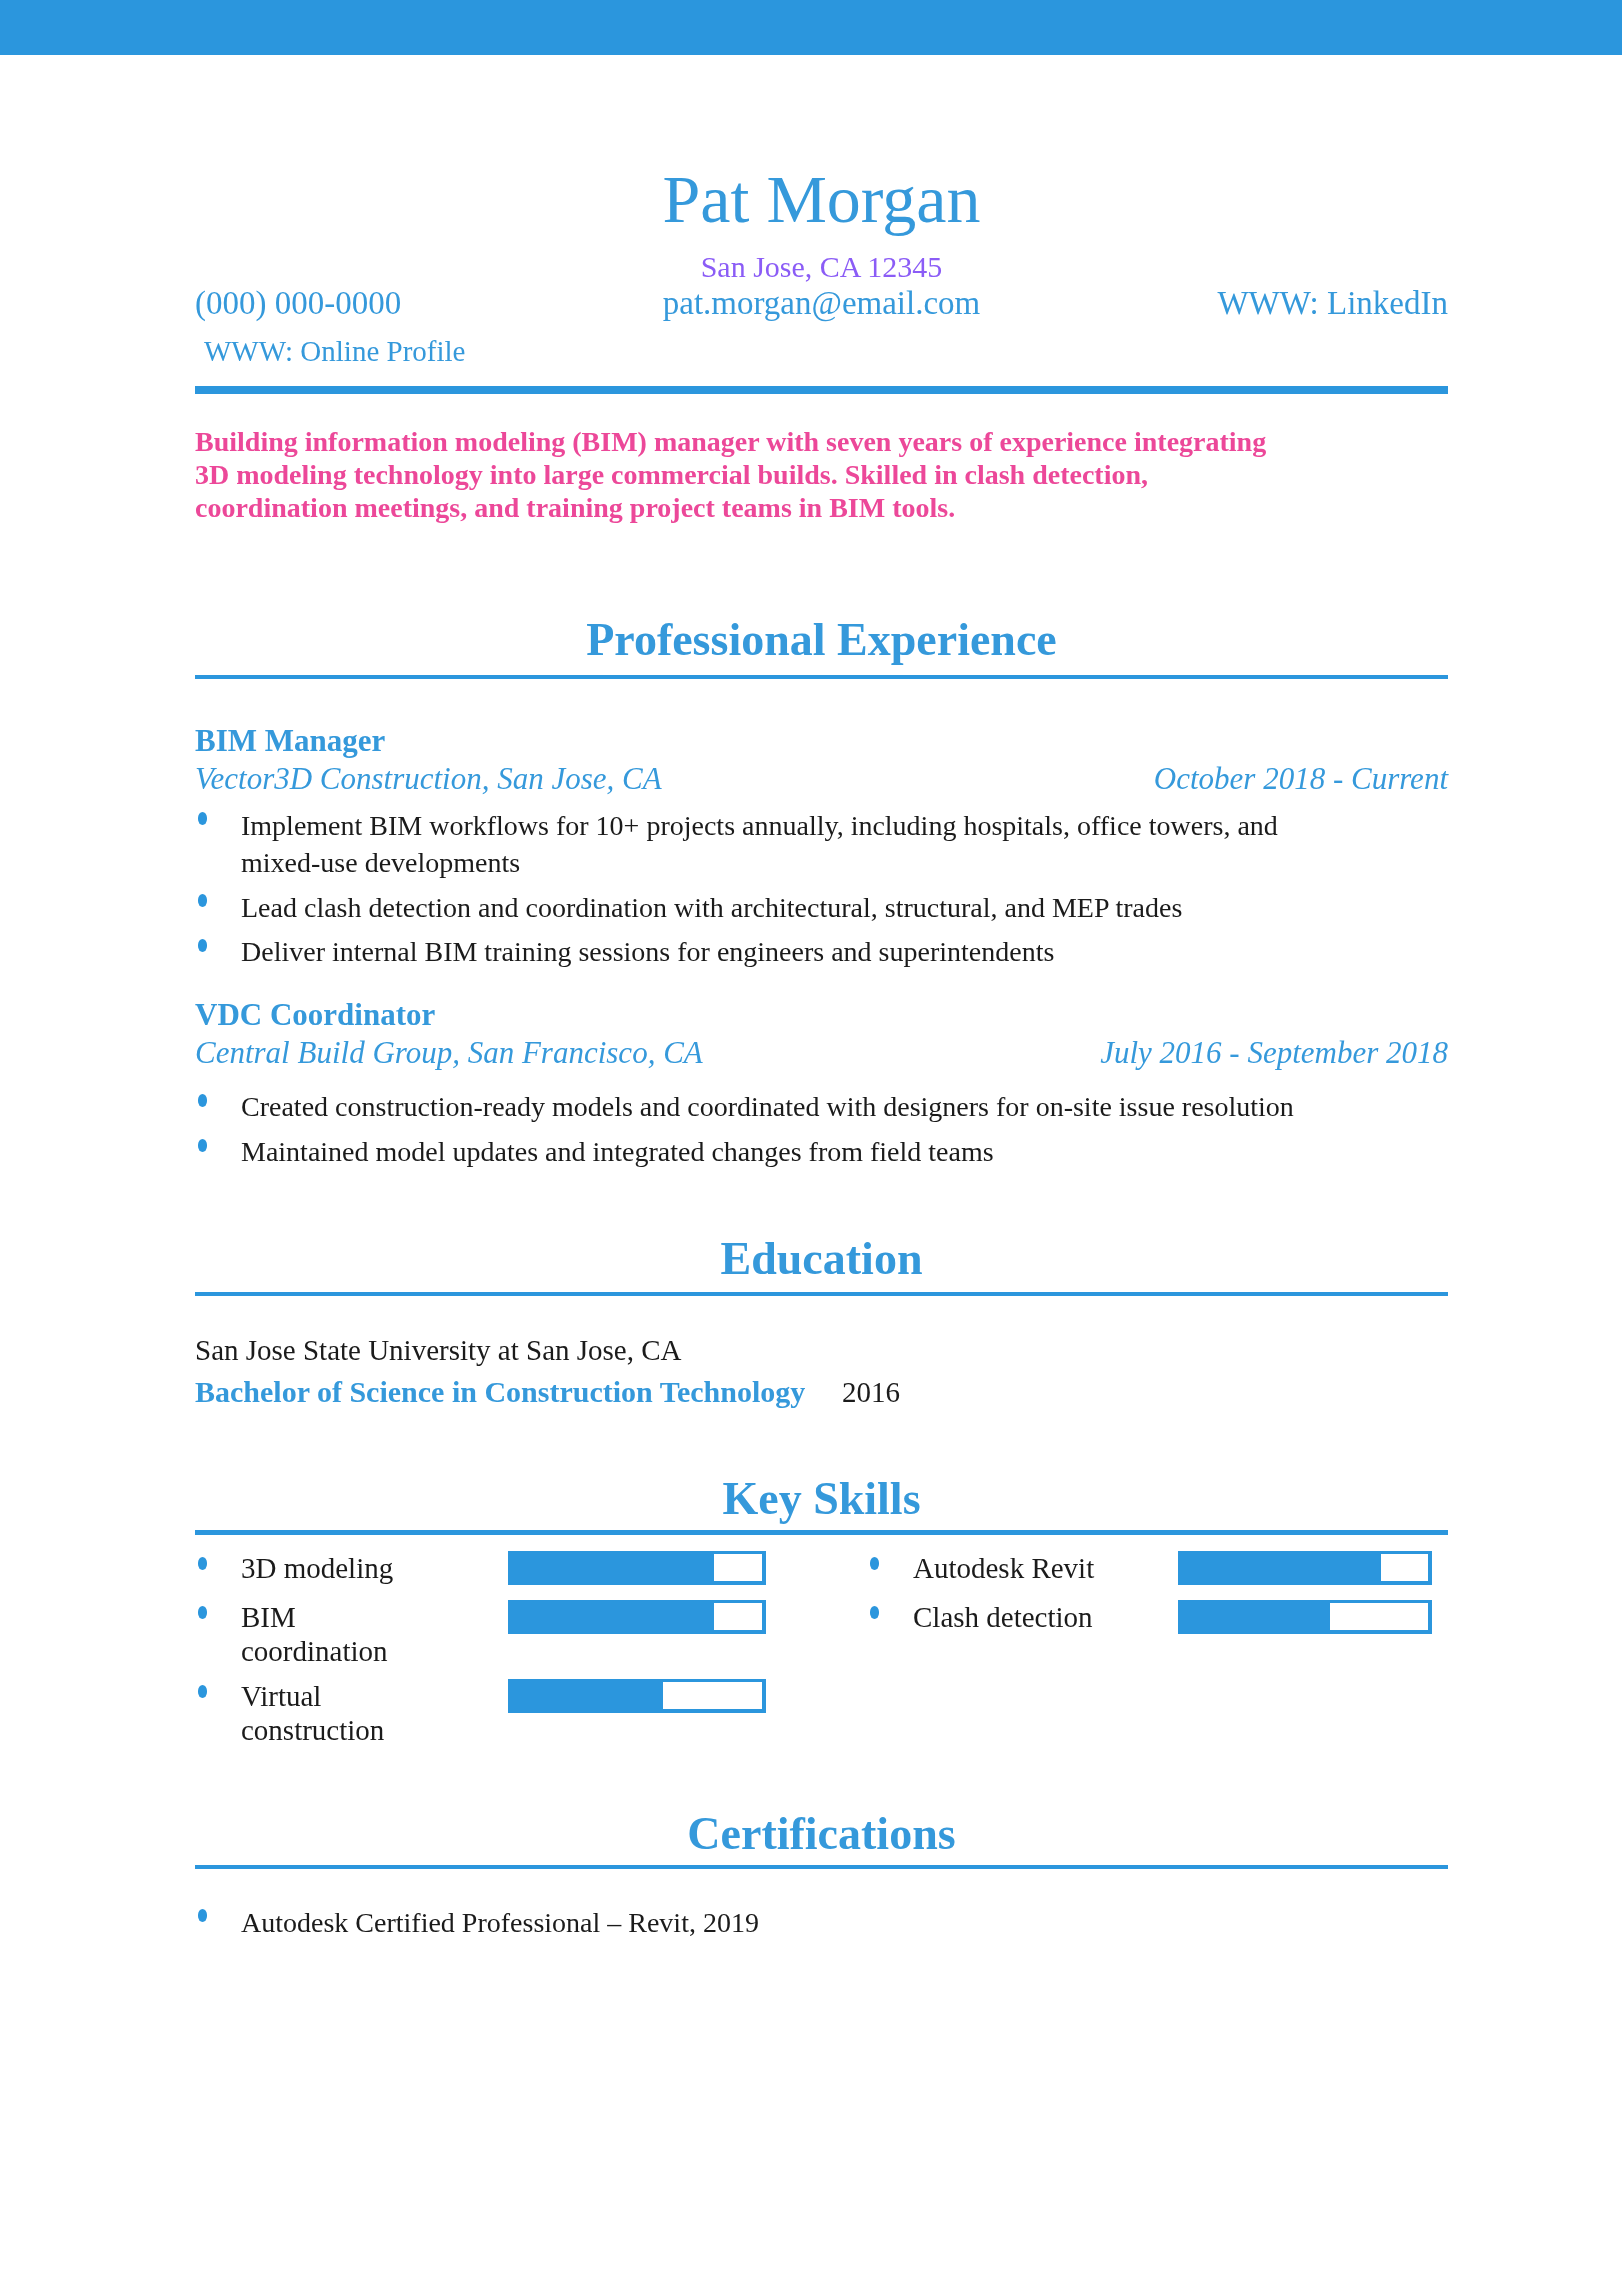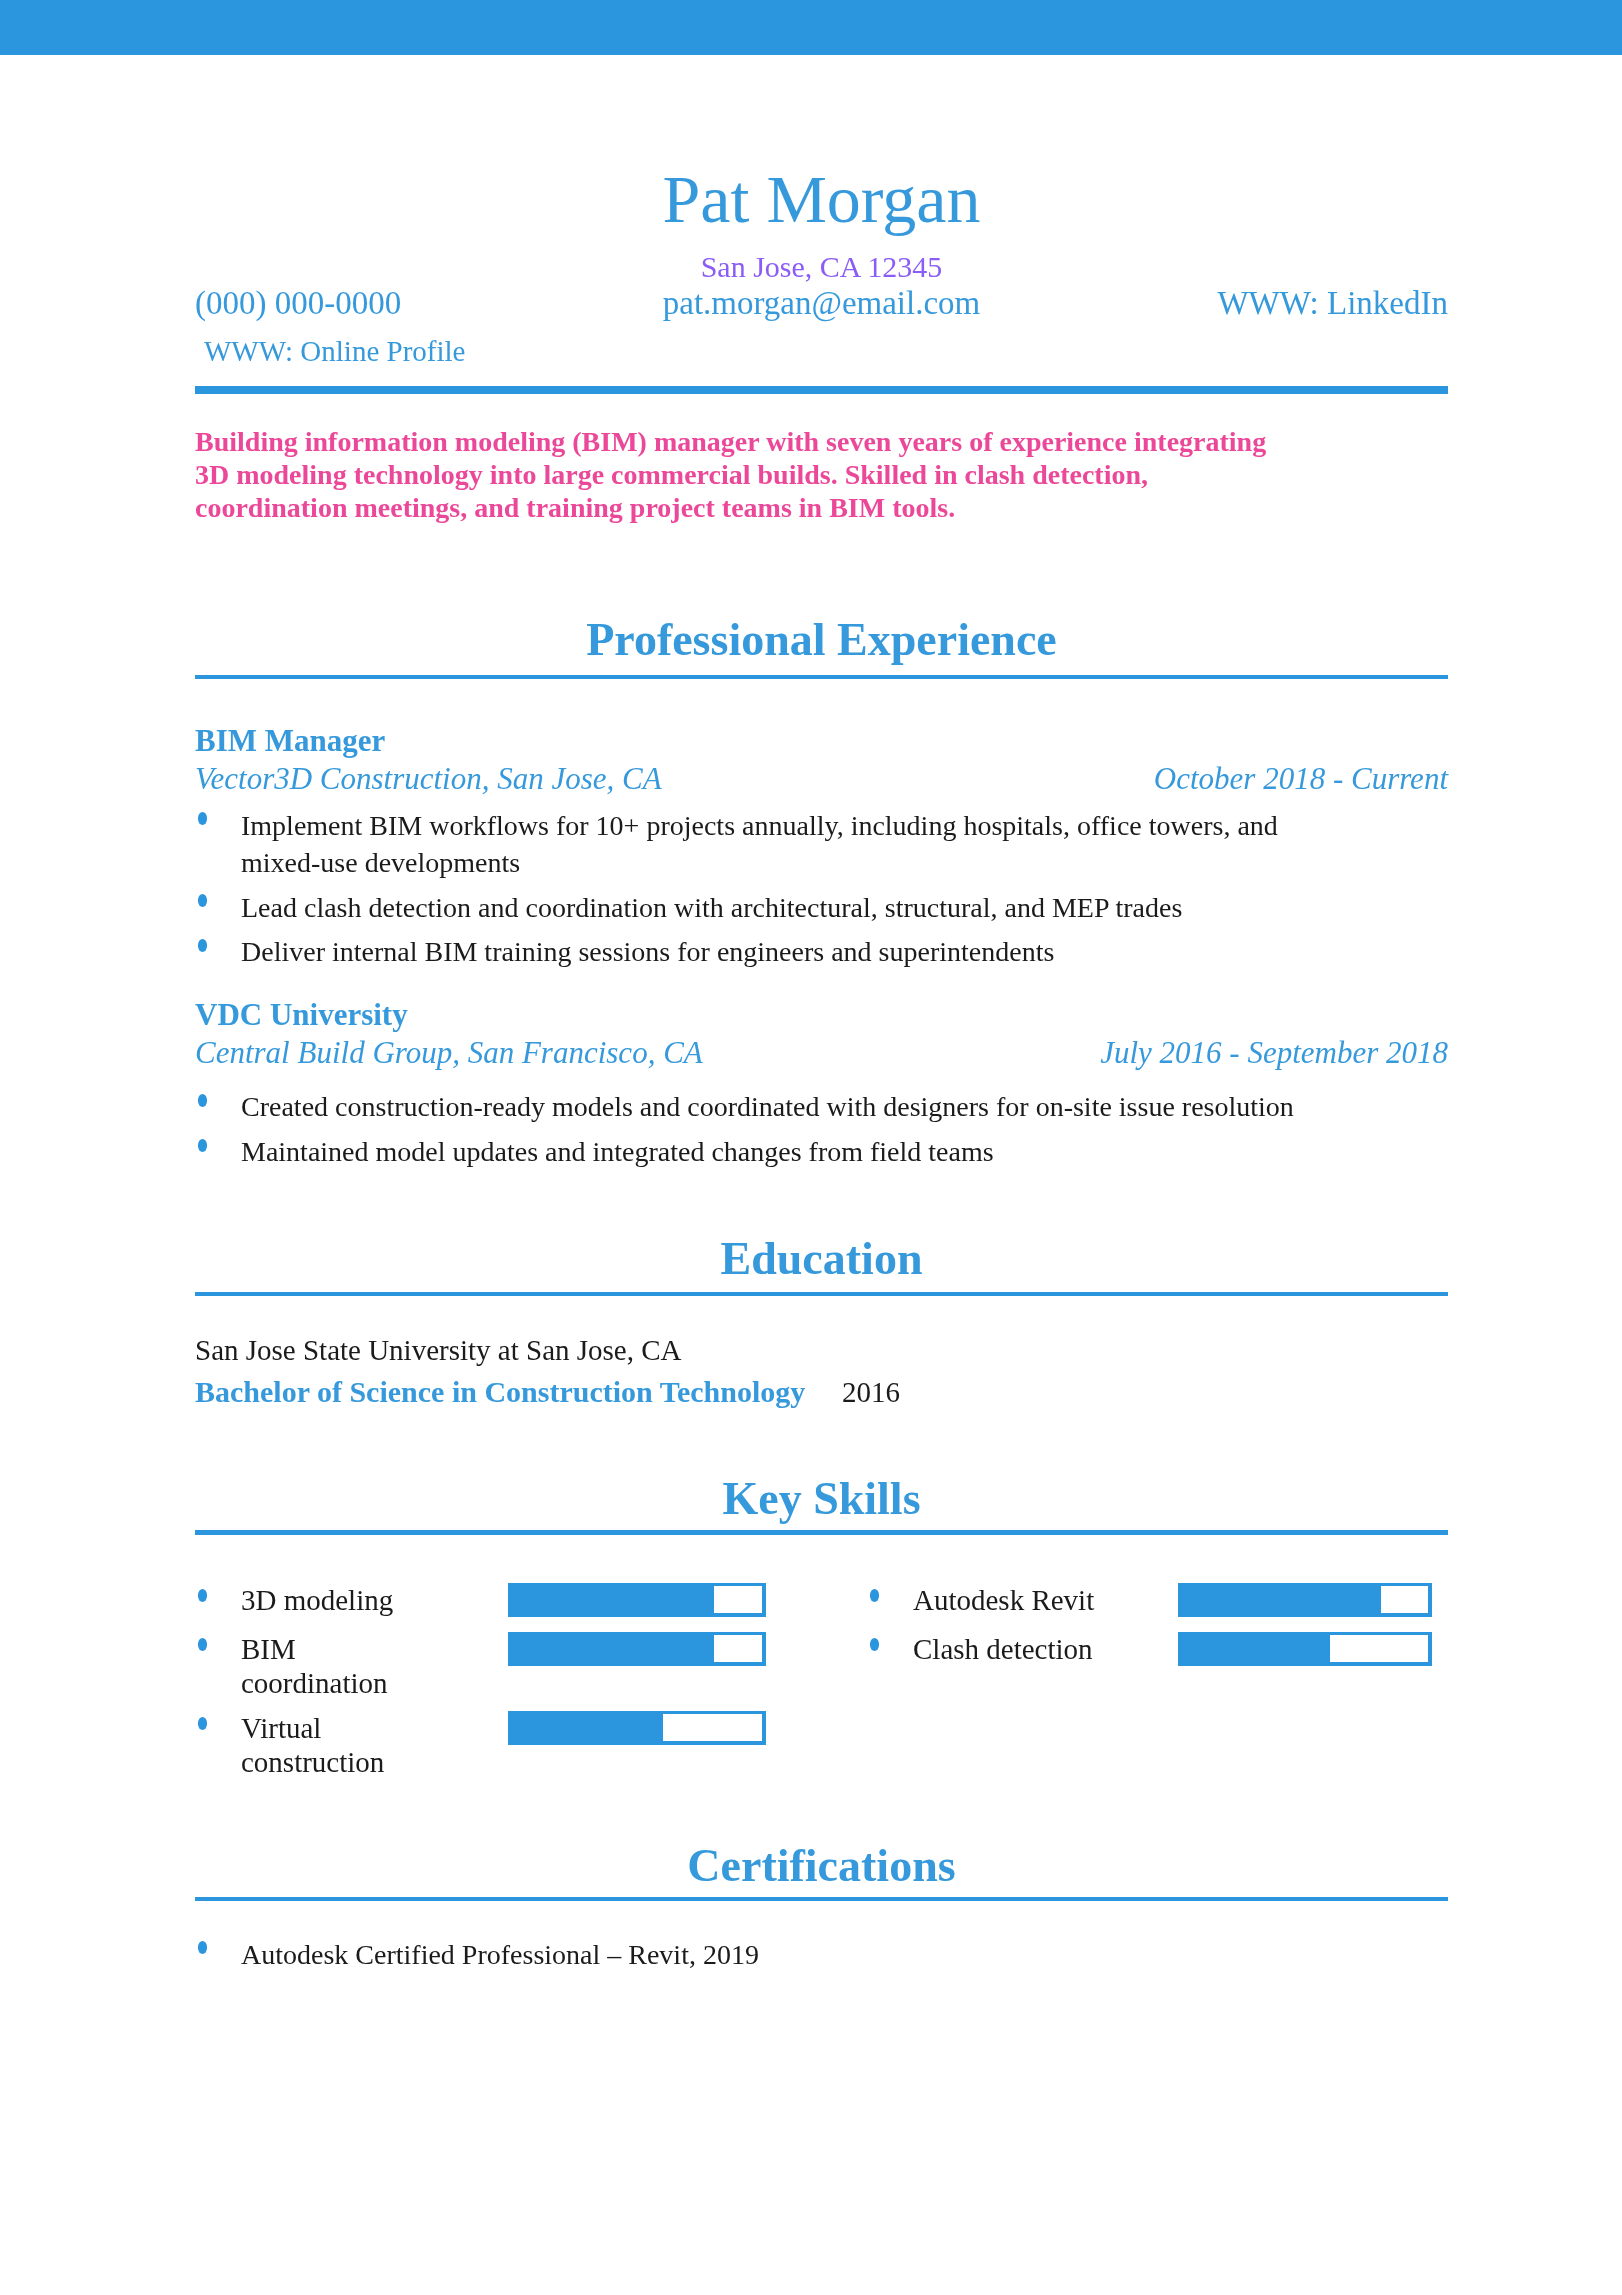--- a/index.html
+++ b/index.html
@@ -41,21 +41,21 @@
 
   .bullet-item{position:relative;padding-left:46px;font-size:28px;line-height:37px;color:#1b1b1b;margin-bottom:7.9px;}
   .dot{display:block;width:9.8px;height:13px;border-radius:50%;background:#2b96dd;}
   .bullet-item .dot{position:absolute;left:2.6px;top:5.2px;}
 
   .edu-school{margin-top:37px;font-size:29px;line-height:35px;color:#1b1b1b;}
   .edu-degree-row{margin-top:5.2px;font-size:29px;line-height:37px;}
   .edu-degree{color:#3599db;font-weight:bold;font-size:30px;}
   .edu-year{color:#1b1b1b;margin-left:29.4px;}
 
-  .skills-wrap{position:relative;margin-top:48px;height:203px;}
+  .skills-wrap{position:relative;margin-top:16px;height:203px;}
   .skill-row{position:absolute;height:72px;}
   .skills-left .skill-row{left:0;width:589px;}
   .skills-right .skill-row{left:672px;width:581px;}
   .skills-left .skill-row:nth-child(1){top:0;}
   .skills-left .skill-row:nth-child(2){top:49px;}
   .skills-left .skill-row:nth-child(3){top:128px;}
   .skills-right .skill-row:nth-child(1){top:0;}
   .skills-right .skill-row:nth-child(2){top:49px;}
   .skill-row .dot{position:absolute;top:6.5px;}
   .skills-left .skill-row .dot{left:2.6px;}
@@ -113,21 +113,21 @@
         <div class="bullet-item">
           <span class="dot"></span>
           <div>Lead clash detection and coordination with architectural, structural, and MEP trades</div>
         </div>
         <div class="bullet-item">
           <span class="dot"></span>
           <div>Deliver internal BIM training sessions for engineers and superintendents</div>
         </div>
       </div>
 
-    <div class="job-title second">VDC University</div>
+    <div class="job-title second">VDC Coordinator</div>
     <div class="company-row">
       <span>Central Build Group, San Francisco, CA</span>
       <span>July 2016 - September 2018</span>
     </div>
     <div class="bullets tight">
         <div class="bullet-item">
           <span class="dot"></span>
           <div>Created construction-ready models and coordinated with designers for on-site issue resolution</div>
         </div>
         <div class="bullet-item">

